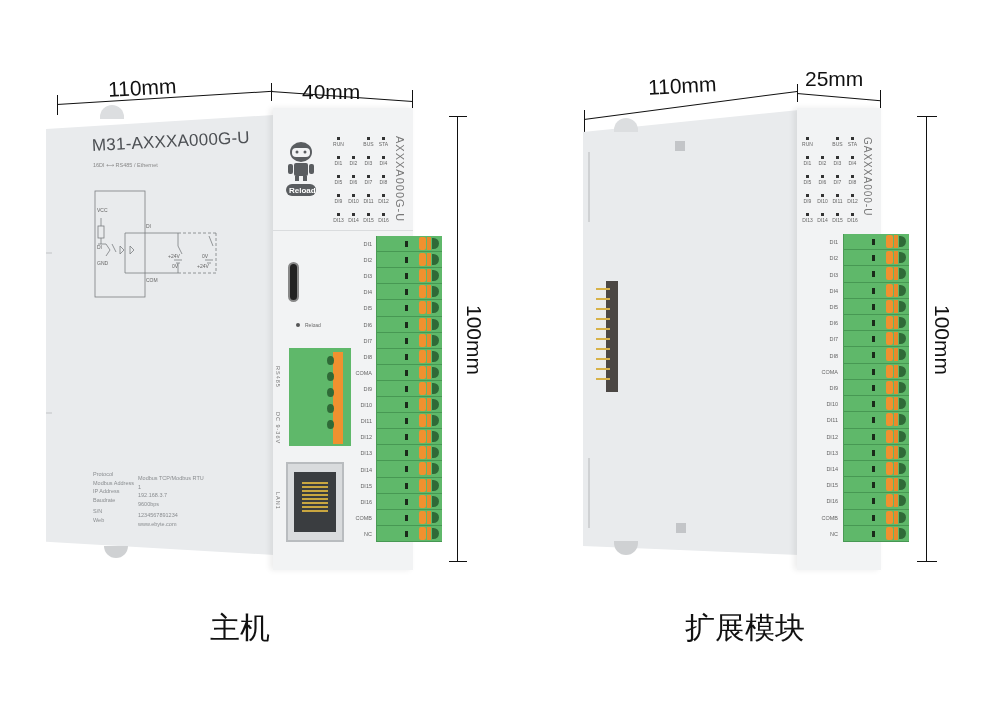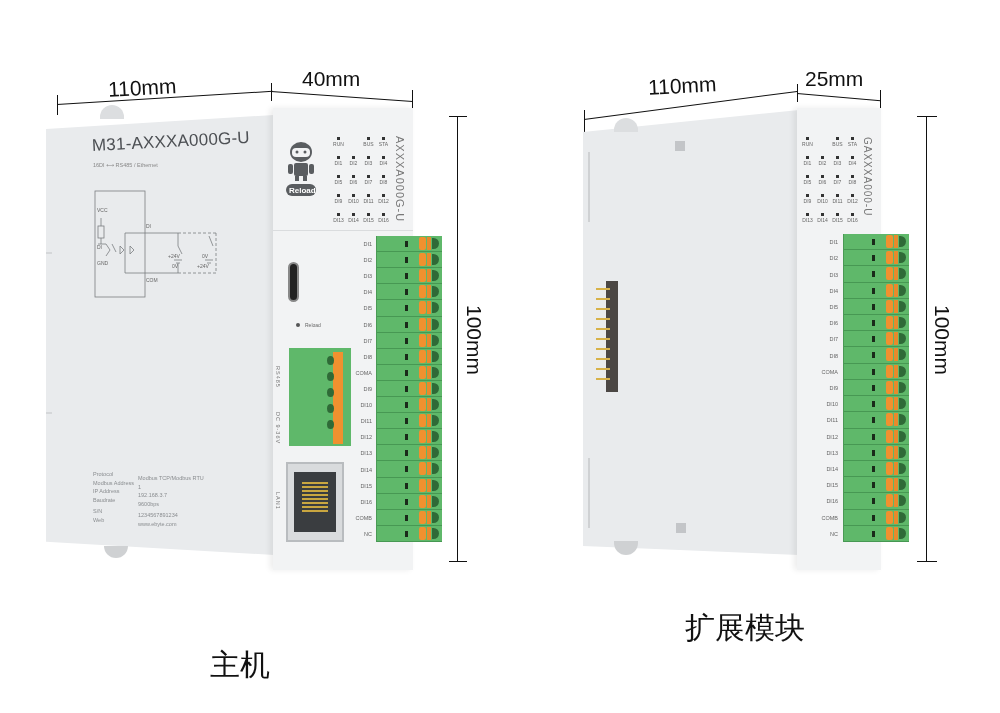--- a/index.html
+++ b/index.html
@@ -37,21 +37,21 @@
 
 <div>
 
   <div class="line" style="left:57px; top:104px; width:216px; height:1px; transform:rotate(-3.5deg); transform-origin:left center;"></div>
   <div class="line" style="left:57px; top:95px; width:1px; height:20px;"></div>
   <div class="line" style="left:271px; top:83px; width:1px; height:18px;"></div>
   <div class="dim-text" style="left:108px; top:76px; transform:rotate(-3deg);">110mm</div>
 
   <div class="line" style="left:271px; top:91px; width:142px; height:1px; transform:rotate(4deg); transform-origin:left center;"></div>
   <div class="line" style="left:412px; top:90px; width:1px; height:18px;"></div>
-  <div class="dim-text" style="left:302px; top:67px;">40mm</div>
+  <div class="dim-text" style="left:302px; top:80px;">40mm</div>
 
   <div class="line" style="left:457px; top:116px; width:1px; height:446px;"></div>
   <div class="line" style="left:449px; top:116px; width:18px; height:1px;"></div>
   <div class="line" style="left:449px; top:561px; width:18px; height:1px;"></div>
   <div class="dim-text" style="left:462px; top:305px; writing-mode:vertical-rl;">100mm</div>
 
   <div class="body-panel" style="left:46px; top:115px; width:228px; height:440px; clip-path:polygon(0 14px, 100% 0, 100% 100%, 0 97%);"></div>
 
   <div class="abs" style="left:100px; top:105px; width:24px; height:14px; background:#dcdee0; border-radius:12px 12px 0 0;"></div>
   <div class="abs" style="left:104px; top:546px; width:24px; height:12px; background:#cfd1d3; border-radius:0 0 12px 12px;"></div>
@@ -376,21 +376,21 @@
       <div class="pin-label" style="left: 346px; top: 418.211px;">DI11</div>
       <div class="pin-label" style="left: 346px; top: 434.316px;">DI12</div>
       <div class="pin-label" style="left: 346px; top: 450.421px;">DI13</div>
       <div class="pin-label" style="left: 346px; top: 466.526px;">DI14</div>
       <div class="pin-label" style="left: 346px; top: 482.632px;">DI15</div>
       <div class="pin-label" style="left: 346px; top: 498.737px;">DI16</div>
       <div class="pin-label" style="left: 346px; top: 514.842px;">COMB</div>
       <div class="pin-label" style="left: 346px; top: 530.947px;">NC</div>
     </div>
 
-  <div class="caption" style="left:210px; top:608px;margin-top:37px;">主机</div>
+  <div class="caption" style="left:210px; top:608px;">主机</div>
 </div>
 
 <div>
 
   <div class="line" style="left:584px; top:119px; width:215px; height:1px; transform:rotate(-7.5deg); transform-origin:left center;"></div>
   <div class="line" style="left:584px; top:110px; width:1px; height:22px;"></div>
   <div class="line" style="left:797px; top:84px; width:1px; height:18px;"></div>
   <div class="dim-text" style="left:648px; top:74px; transform:rotate(-3deg);">110mm</div>
 
   <div class="line" style="left:797px; top:93px; width:84px; height:1px; transform:rotate(5deg); transform-origin:left center;"></div>

